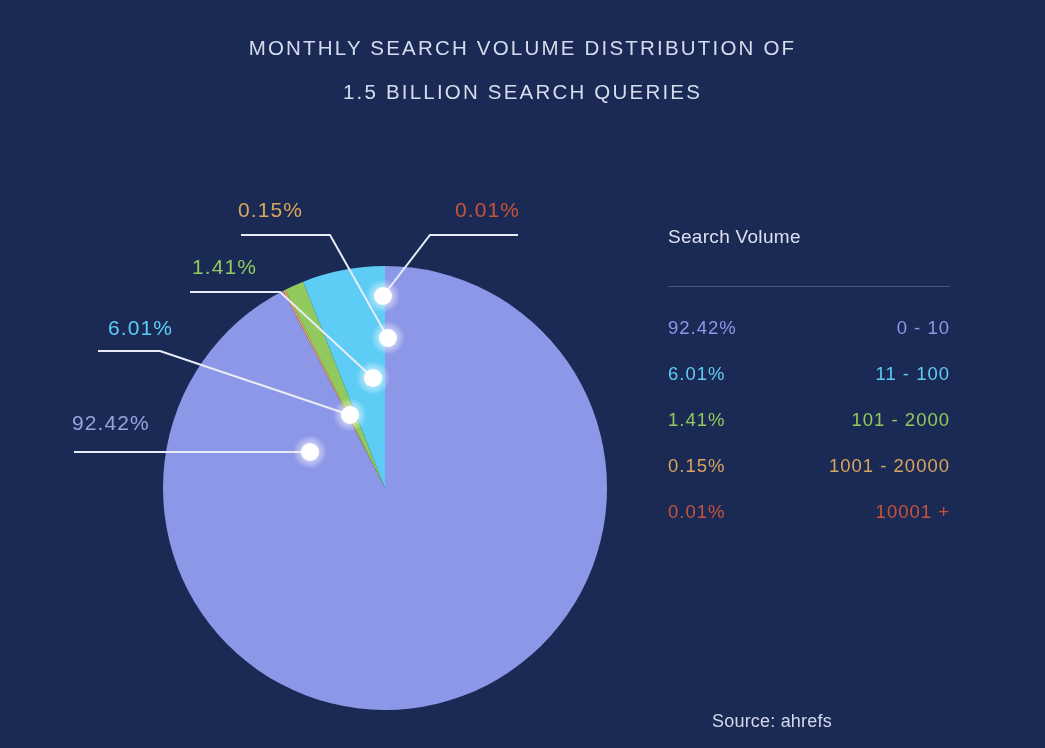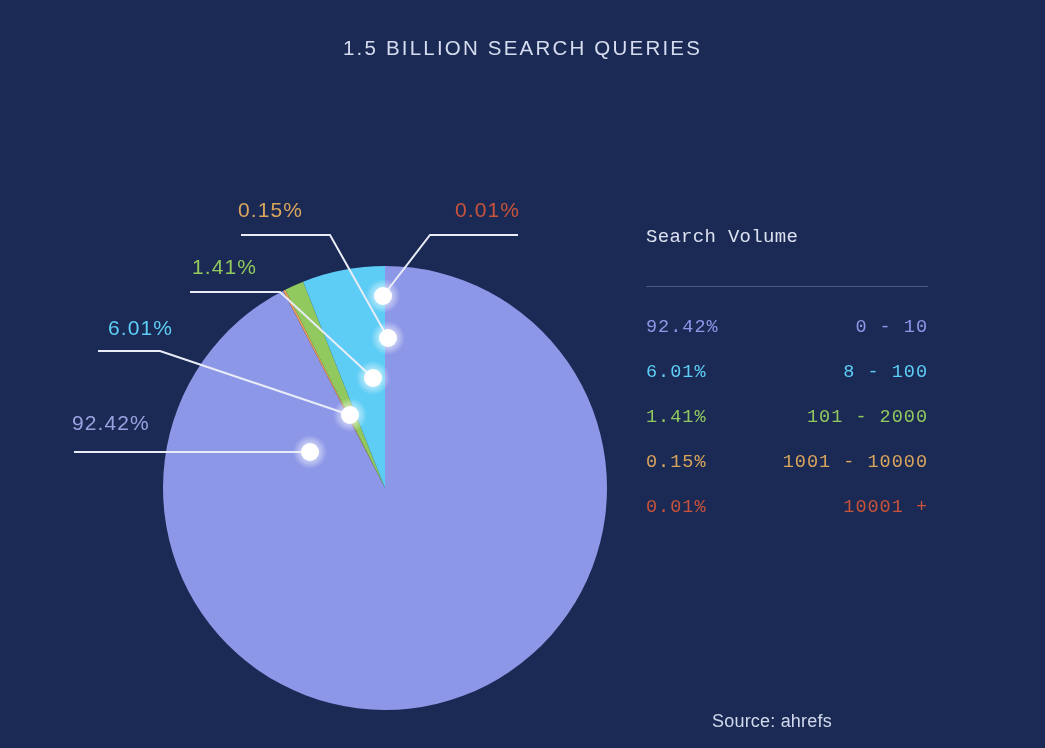--- a/index.html
+++ b/index.html
@@ -17,21 +17,21 @@
   }
   .title-line {
     color:#d6dcef; font-size:20.5px; letter-spacing:2.2px;
     line-height:44px; font-weight:400; white-space:nowrap;
   }
 
   #pie-svg { position:absolute; left:0; top:0; width:1045px; height:748px; }
 
   .pct-label { position:absolute; font-size:21px; letter-spacing:1.1px; white-space:nowrap; }
 
-  .legend { position:absolute; left:646px; top:226px; width:282px;font-family:Liberation Mono, monospace; }
+  .legend { position:absolute; left:668px; top:226px; width:282px; }
   .legend-title { color:#dbe1f0; font-size:19px; letter-spacing:0.3px; }
   .legend-rule { margin-top:38px; height:1px; background:#5a6788; opacity:.75; }
   .legend-rows { margin-top:30px; }
   .legend-row {
     display:flex; justify-content:space-between; align-items:baseline;
     font-size:18.5px; letter-spacing:1px; margin-bottom:24px;
   }
   .legend-pct { text-align:left; }
   .legend-range { text-align:center; }
 
@@ -39,20 +39,21 @@
     position:absolute; left:712px; top:711px;
     color:#d2d9ec; font-size:18px; letter-spacing:0.2px;
   }
 </style>
 </head>
 <body>
 
 <div id="stage">
 
   <div class="title-block">
+    <div class="title-line">MONTHLY SEARCH VOLUME DISTRIBUTION OF</div>
     <div class="title-line">1.5 BILLION SEARCH QUERIES</div>
   </div>
 
   <svg id="pie-svg" viewBox="0 0 1045 748">
     <defs>
       <radialGradient id="dotGlow">
         <stop offset="45%" stop-color="#ffffff" stop-opacity="0.55"></stop>
         <stop offset="100%" stop-color="#ffffff" stop-opacity="0"></stop>
       </radialGradient>
     </defs>
@@ -91,29 +92,29 @@
   <div class="legend">
     <div class="legend-title">Search Volume</div>
     <div class="legend-rule"></div>
     <div class="legend-rows" id="legend-rows">
         <div class="legend-row" style="color: rgb(141, 151, 232);">
           <span class="legend-pct">92.42%</span>
           <span class="legend-range">0 - 10</span>
         </div>
         <div class="legend-row" style="color: rgb(94, 205, 245);">
           <span class="legend-pct">6.01%</span>
-          <span class="legend-range">8 - 100</span>
+          <span class="legend-range">11 - 100</span>
         </div>
         <div class="legend-row" style="color: rgb(145, 201, 94);">
           <span class="legend-pct">1.41%</span>
           <span class="legend-range">101 - 2000</span>
         </div>
         <div class="legend-row" style="color: rgb(217, 165, 92);">
           <span class="legend-pct">0.15%</span>
-          <span class="legend-range">1001 - 10000</span>
+          <span class="legend-range">1001 - 20000</span>
         </div>
         <div class="legend-row" style="color: rgb(200, 83, 58);">
           <span class="legend-pct">0.01%</span>
           <span class="legend-range">10001 +</span>
         </div>
       </div>
   </div>
 
   <div class="source">Source: ahrefs</div>
 

